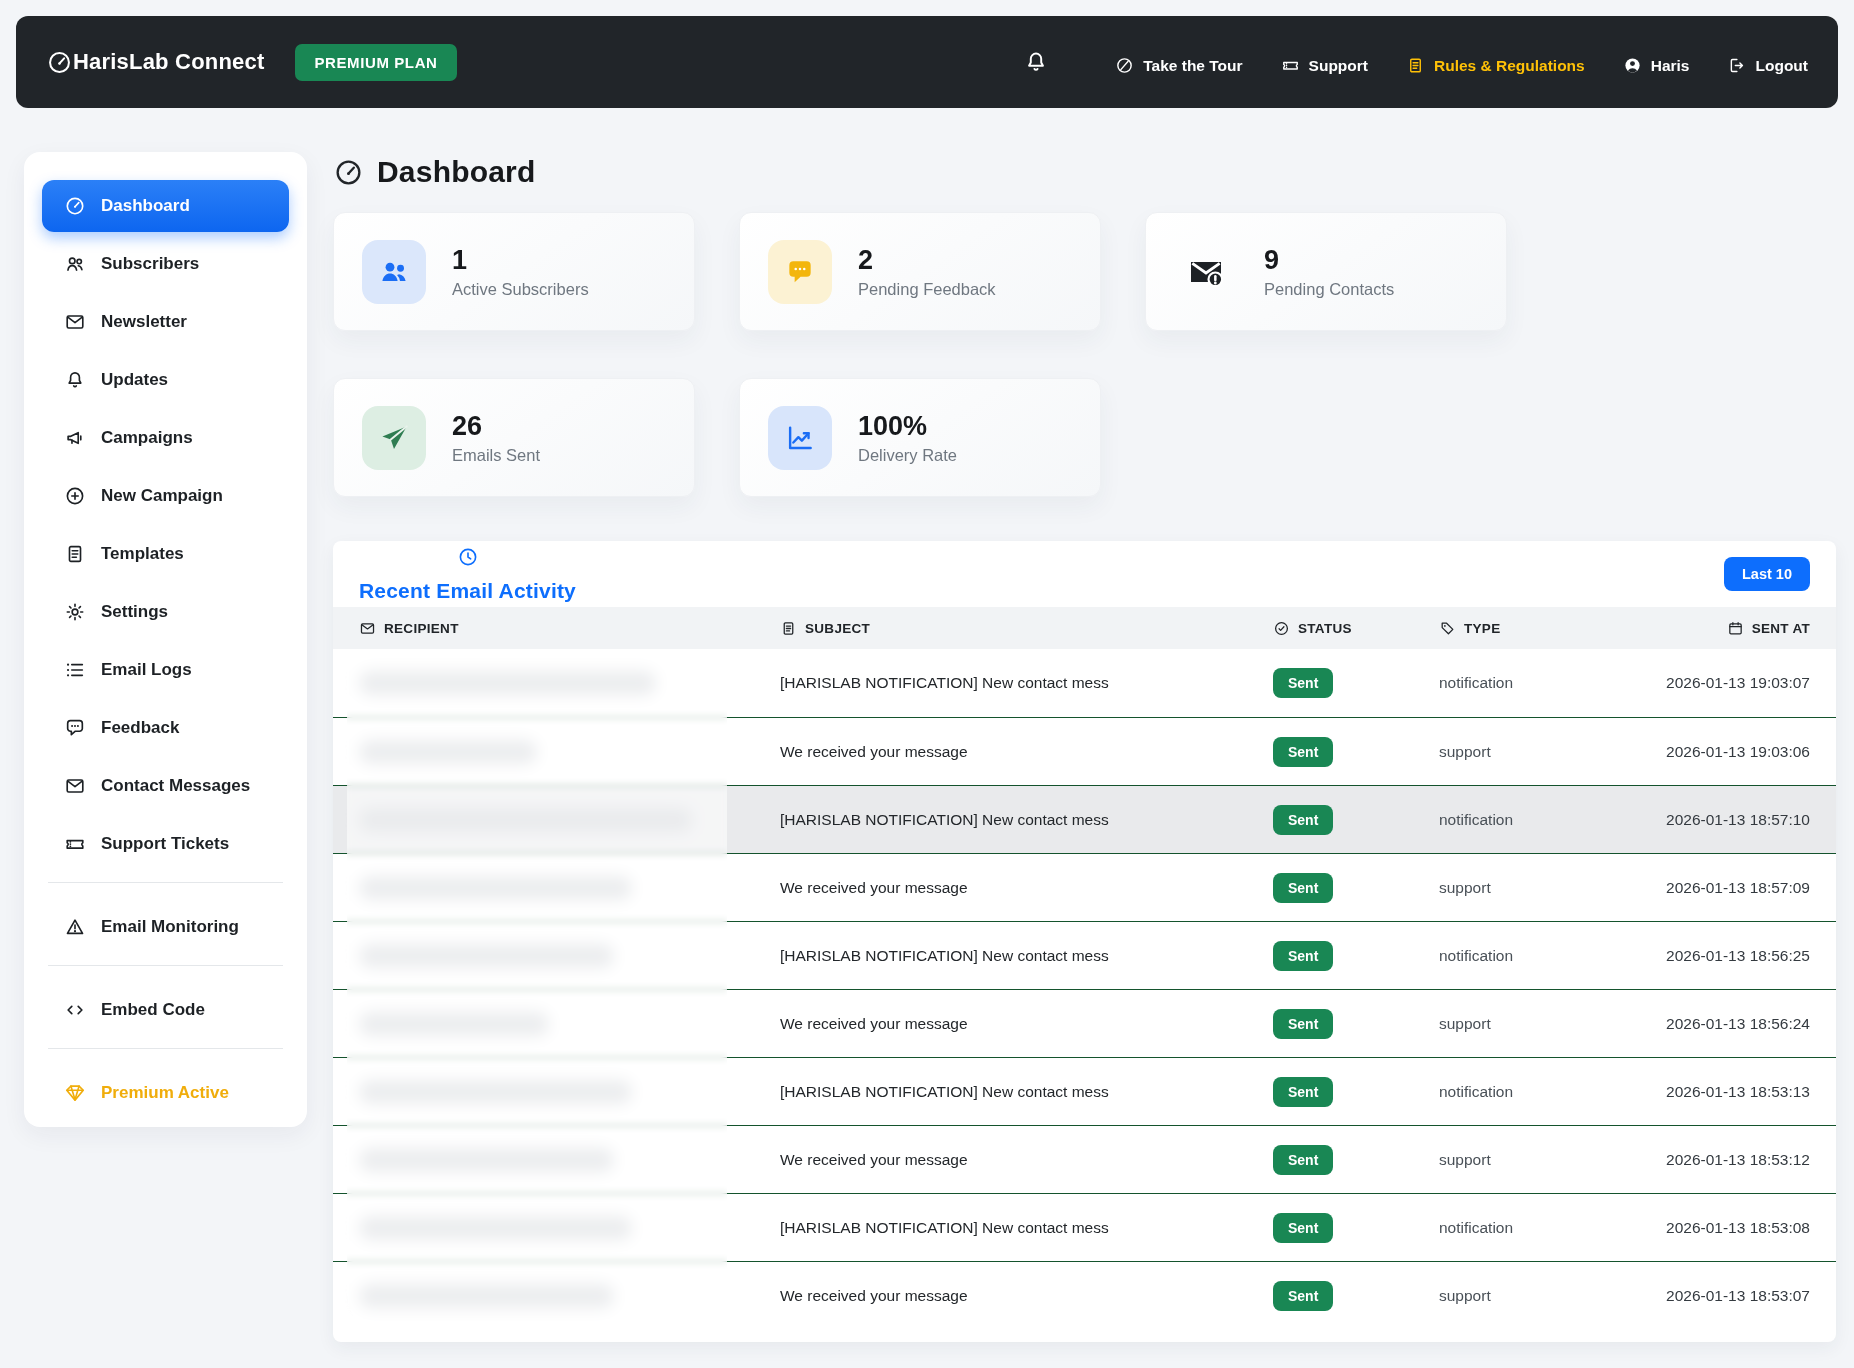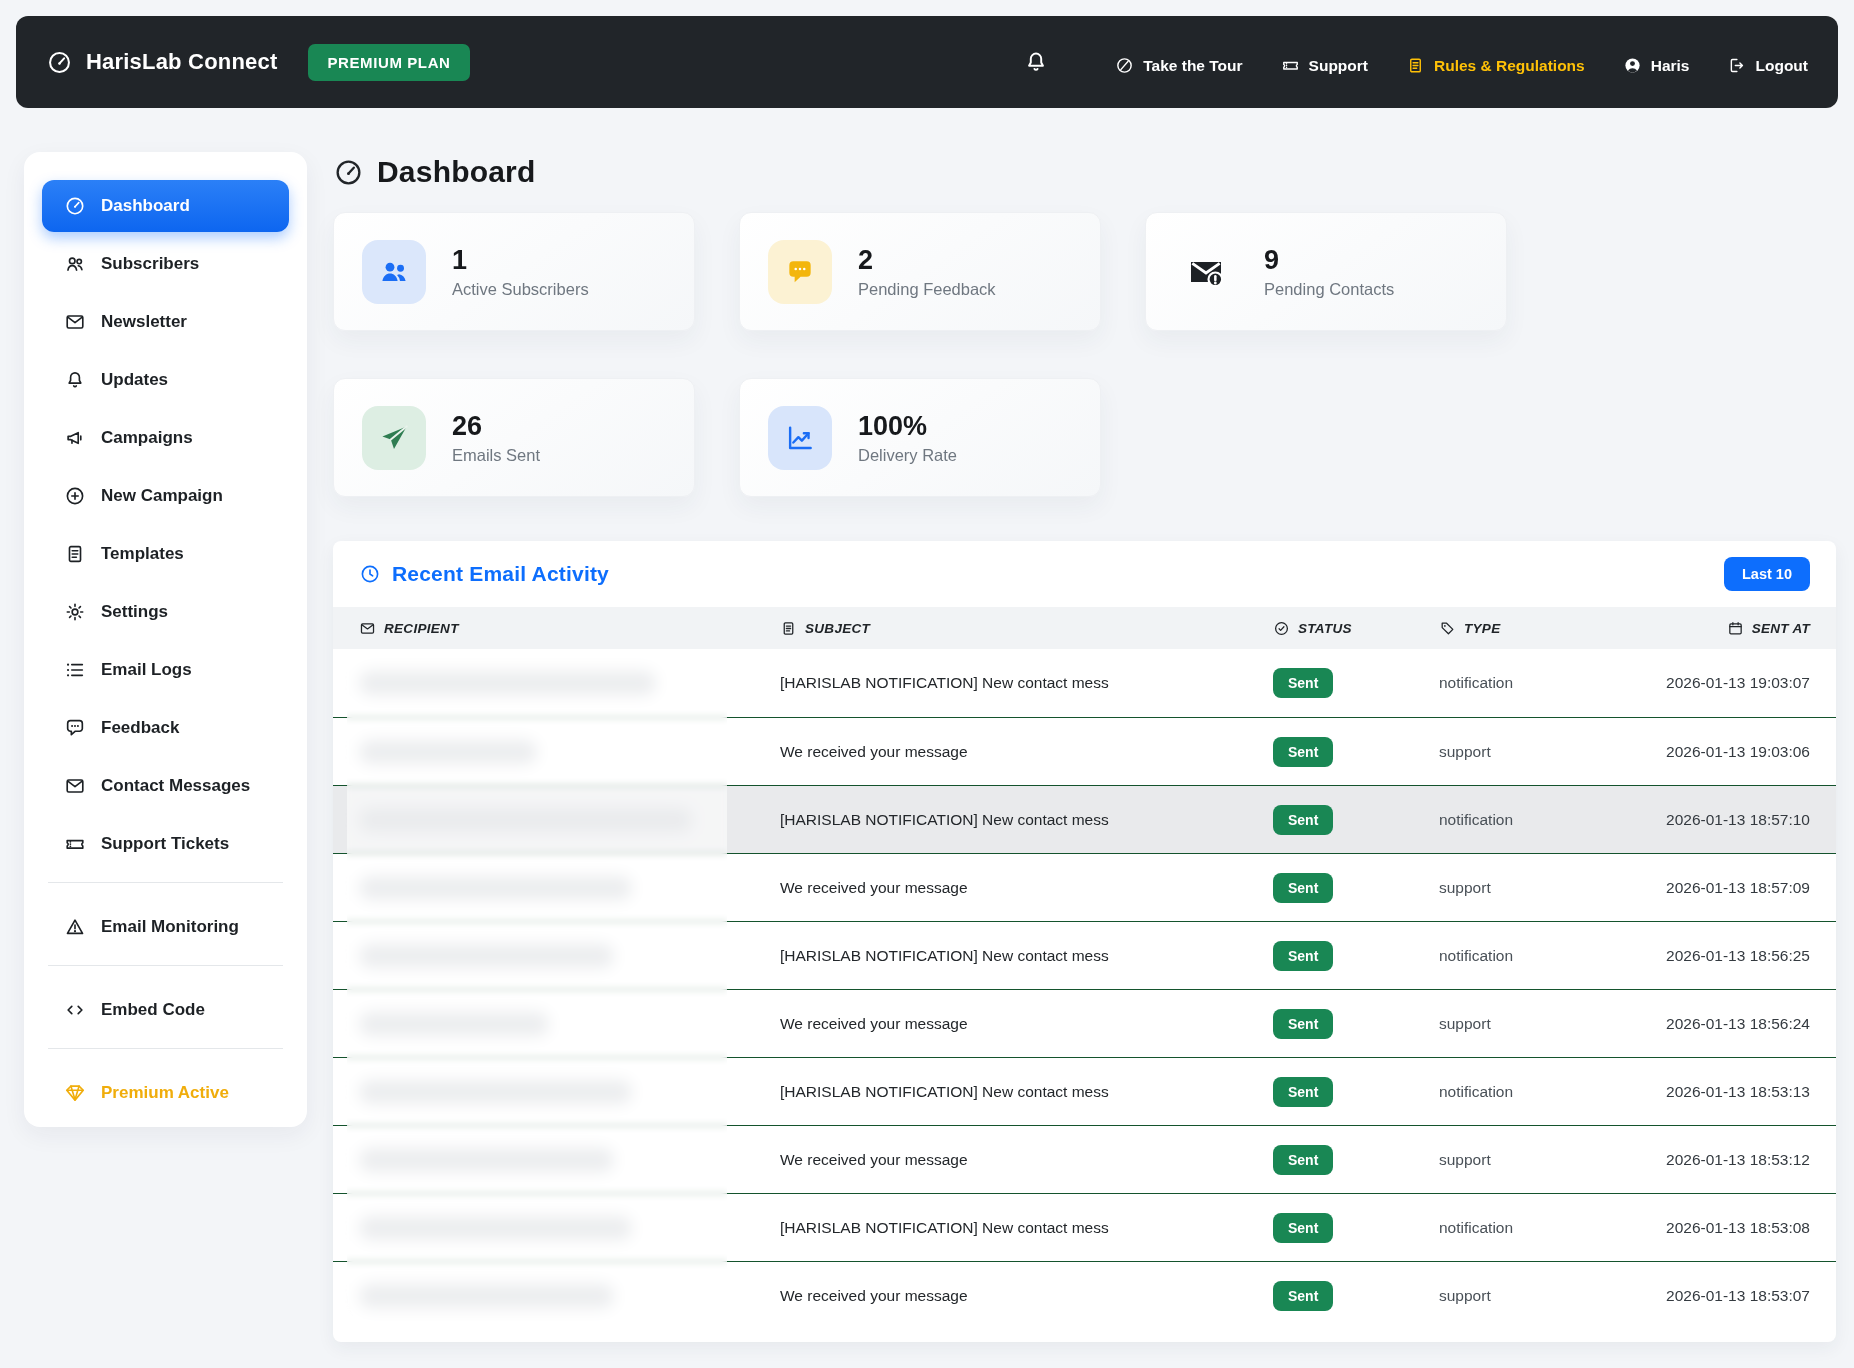--- a/index.html
+++ b/index.html
@@ -10,21 +10,21 @@
   }
   .icon { display:inline-flex; align-items:center; justify-content:center; flex:0 0 auto; }
   .icon svg { width:22px; height:22px; display:block; }
 
   
   .topbar {
     position:absolute; left:16px; top:16px; width:1822px; height:92px;
     background:var(--dark,#212529); border-radius:12px;
     display:flex; align-items:center; padding:0 30px; color:#fff;
   }
-  .brand { display:flex; gap:13px; cursor:pointer; }
+  .brand { display:flex; cursor:pointer; }
   .brand .icon svg { width:27px; height:27px; }
   .brand-name { font-size:22px; font-weight:800; letter-spacing:.2px; }
   .plan-badge {
     margin-left:31px; background:var(--success,#198754); color:#fff;
     font-size:15px; font-weight:800; letter-spacing:.6px;
     padding:10px 19px; border-radius:7px; cursor:default;
   }
   .topbar-right { margin-left:auto; display:flex; align-items:flex-end; gap:38px; }
   .bell-btn { margin-right:28px; cursor:pointer; }
   .bell-btn svg { width:26px; height:26px; }
@@ -86,30 +86,30 @@
 
   
   .panel {
     margin-top:44px; width:1503px; height:801px; background:#fff;
     border-radius:8px; box-shadow:0 6px 18px rgba(40,50,70,.06);
     position:relative; overflow:hidden;
   }
   .panel-head {
     height:66px; display:flex; align-items:center; padding:0 26px;
   }
-  .panel-title { display:flex; align-items:center; gap:11px; color:var(--accent,#0d6efd); }
+  .panel-title { display:flex; align-items:center; gap:11px; color:var(--accent,#0d6efd);flex-direction:column; }
   .panel-title .icon svg { width:22px; height:22px; }
   .panel-title h2 { font-size:21px; font-weight:800; letter-spacing:.2px; }
   .filter-btn {
     margin-left:auto; background:var(--accent,#0d6efd); color:#fff;
     font-size:14.5px; font-weight:700; padding:9px 18px; border-radius:8px;
     border:none; cursor:pointer; font-family:inherit;
   }
   .tgrid { display:grid; grid-template-columns:421px 493px 166px 220px 1fr; align-items:center; padding:0 26px; }
-  .thead { height:42px; background:#f1f3f5;font-style:italic; }
+  .thead { height:42px; background:#f1f3f5; }
   .th { display:flex; align-items:center; gap:8px; font-size:13.5px; font-weight:800; letter-spacing:.3px; color:#212529; }
   .th .icon svg { width:17px; height:17px; }
   .th.right { justify-content:flex-end; }
   .trow { height:68px; border-top:1px solid #14532d; background:#fff; cursor:pointer; }
   .trow:first-of-type { border-top:none; }
   .trow.hl { background:#e9eaec; }
   .cell-subject { font-size:15.5px; color:#23272b; white-space:nowrap; overflow:hidden; }
   .cell-type { font-size:15.5px; color:#495057; }
   .cell-sent { font-size:15.5px; color:#343a40; text-align:right; }
   .badge-sent {

